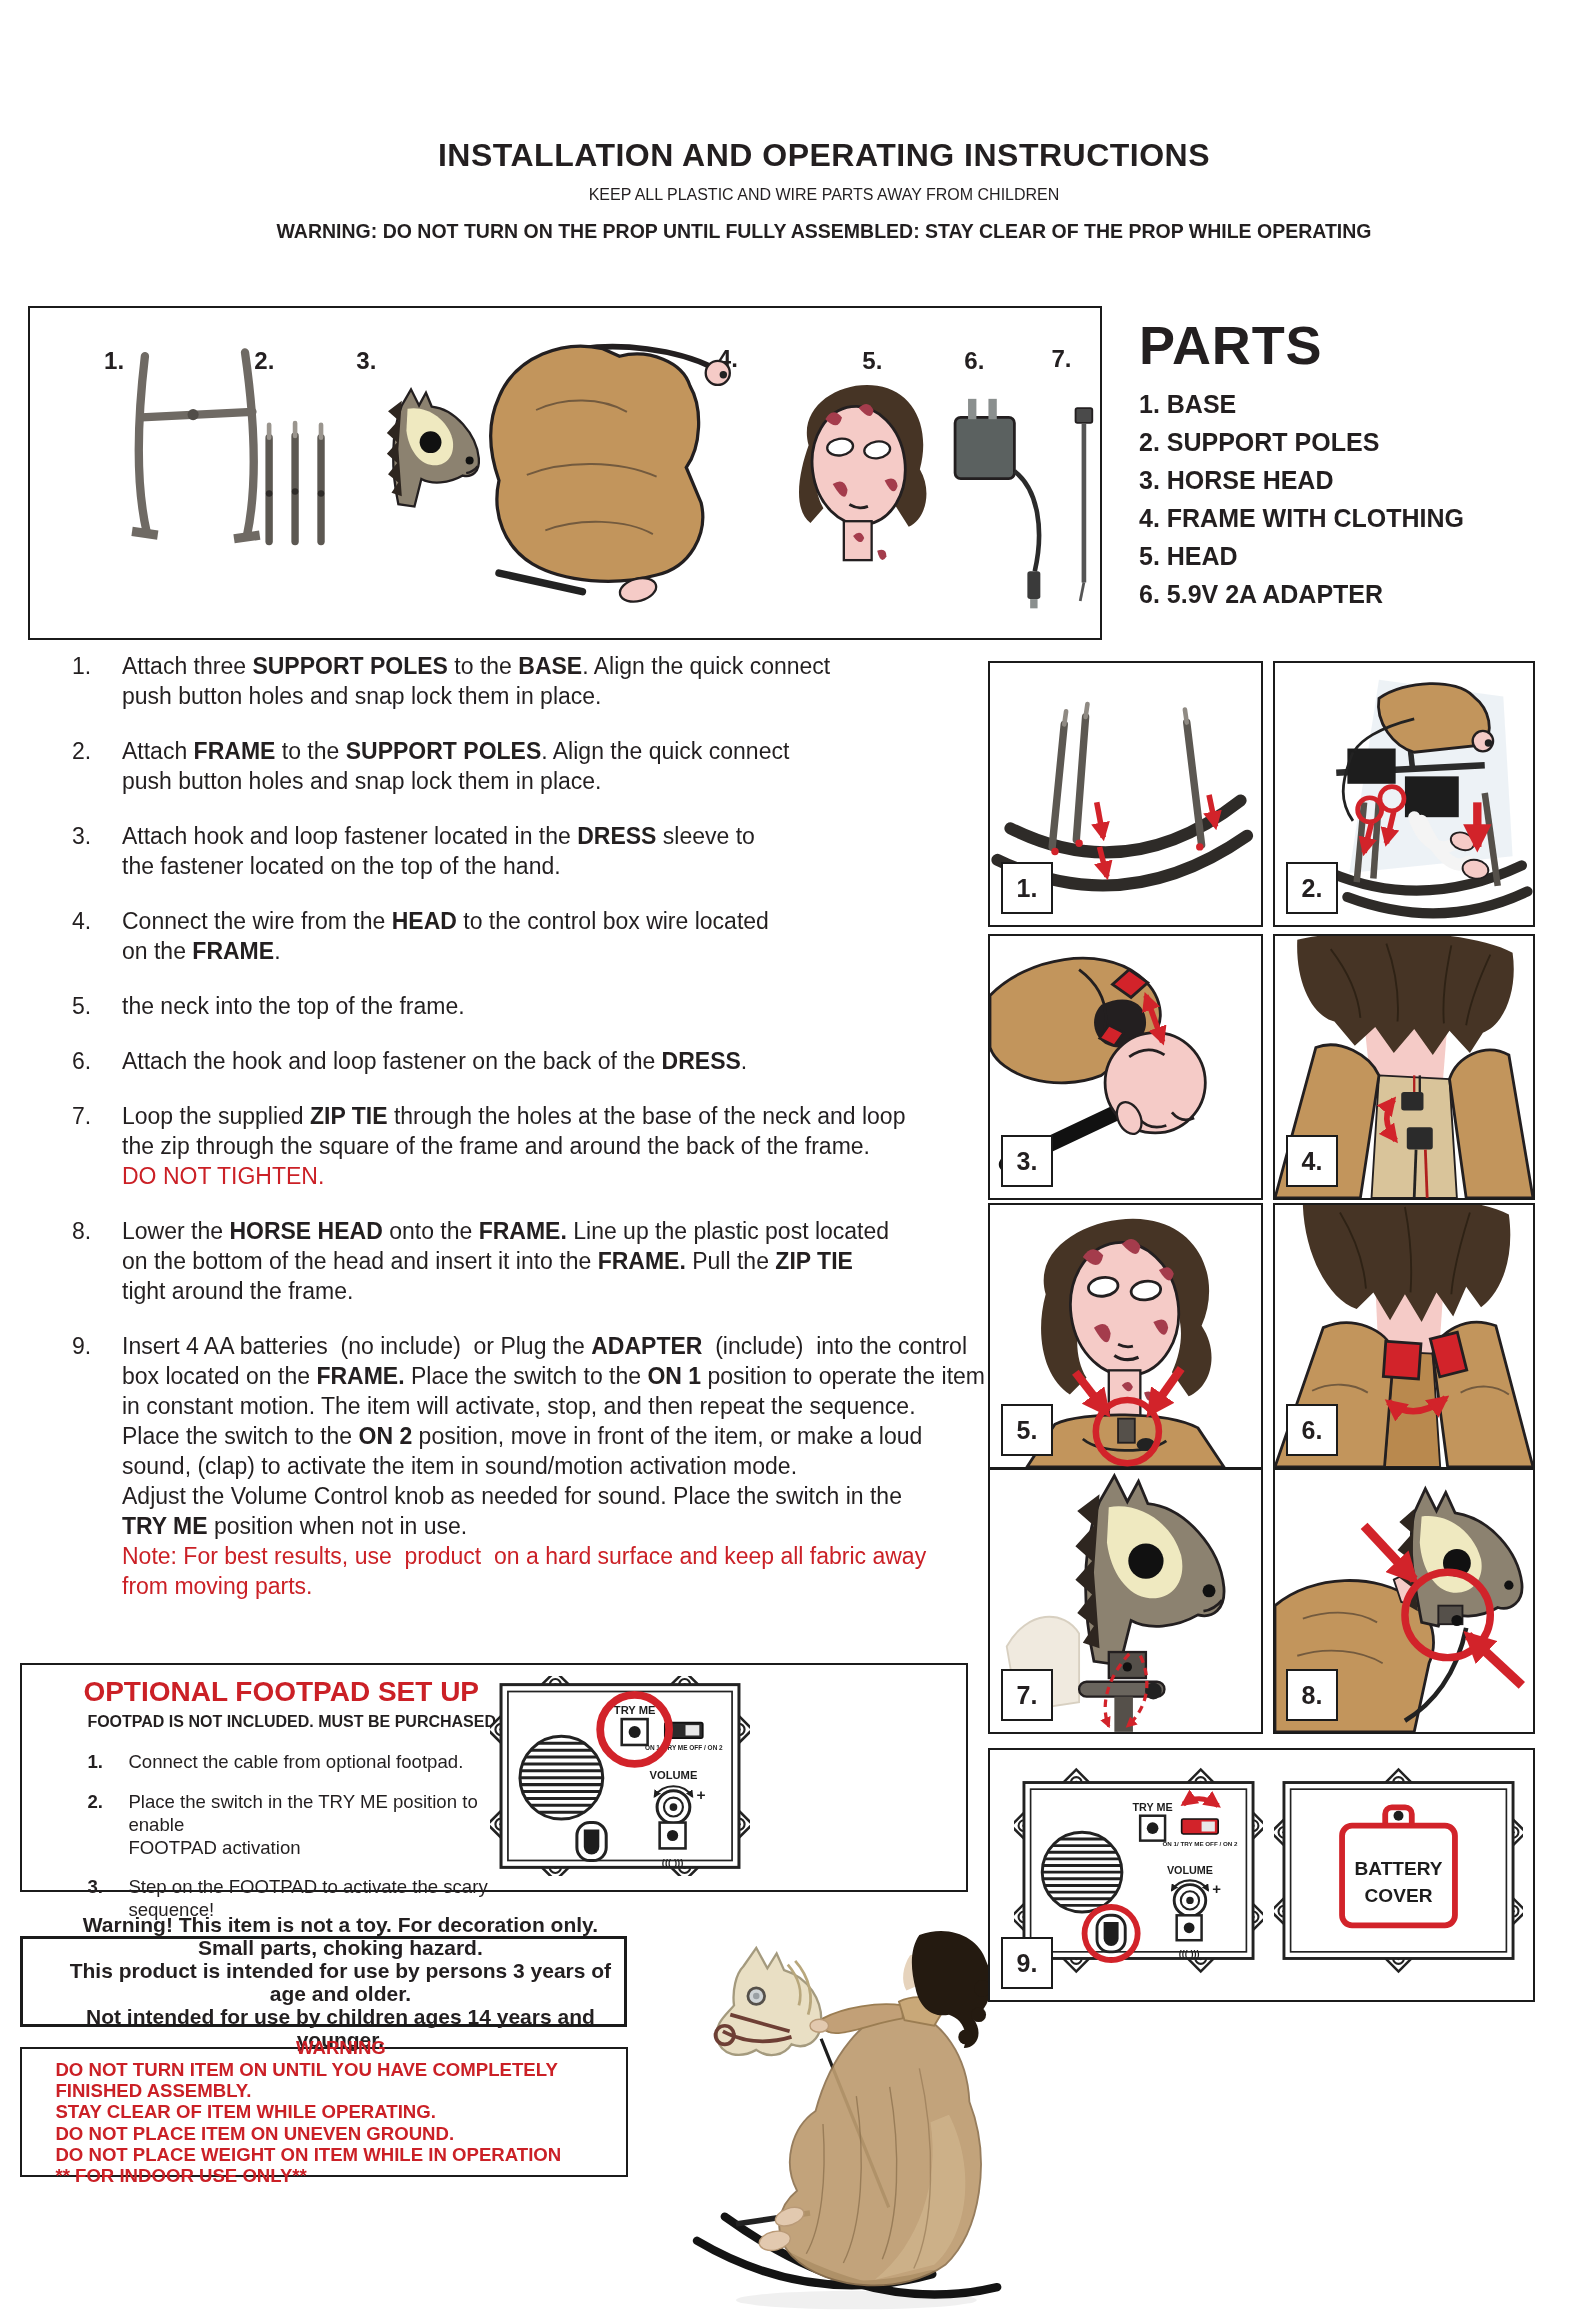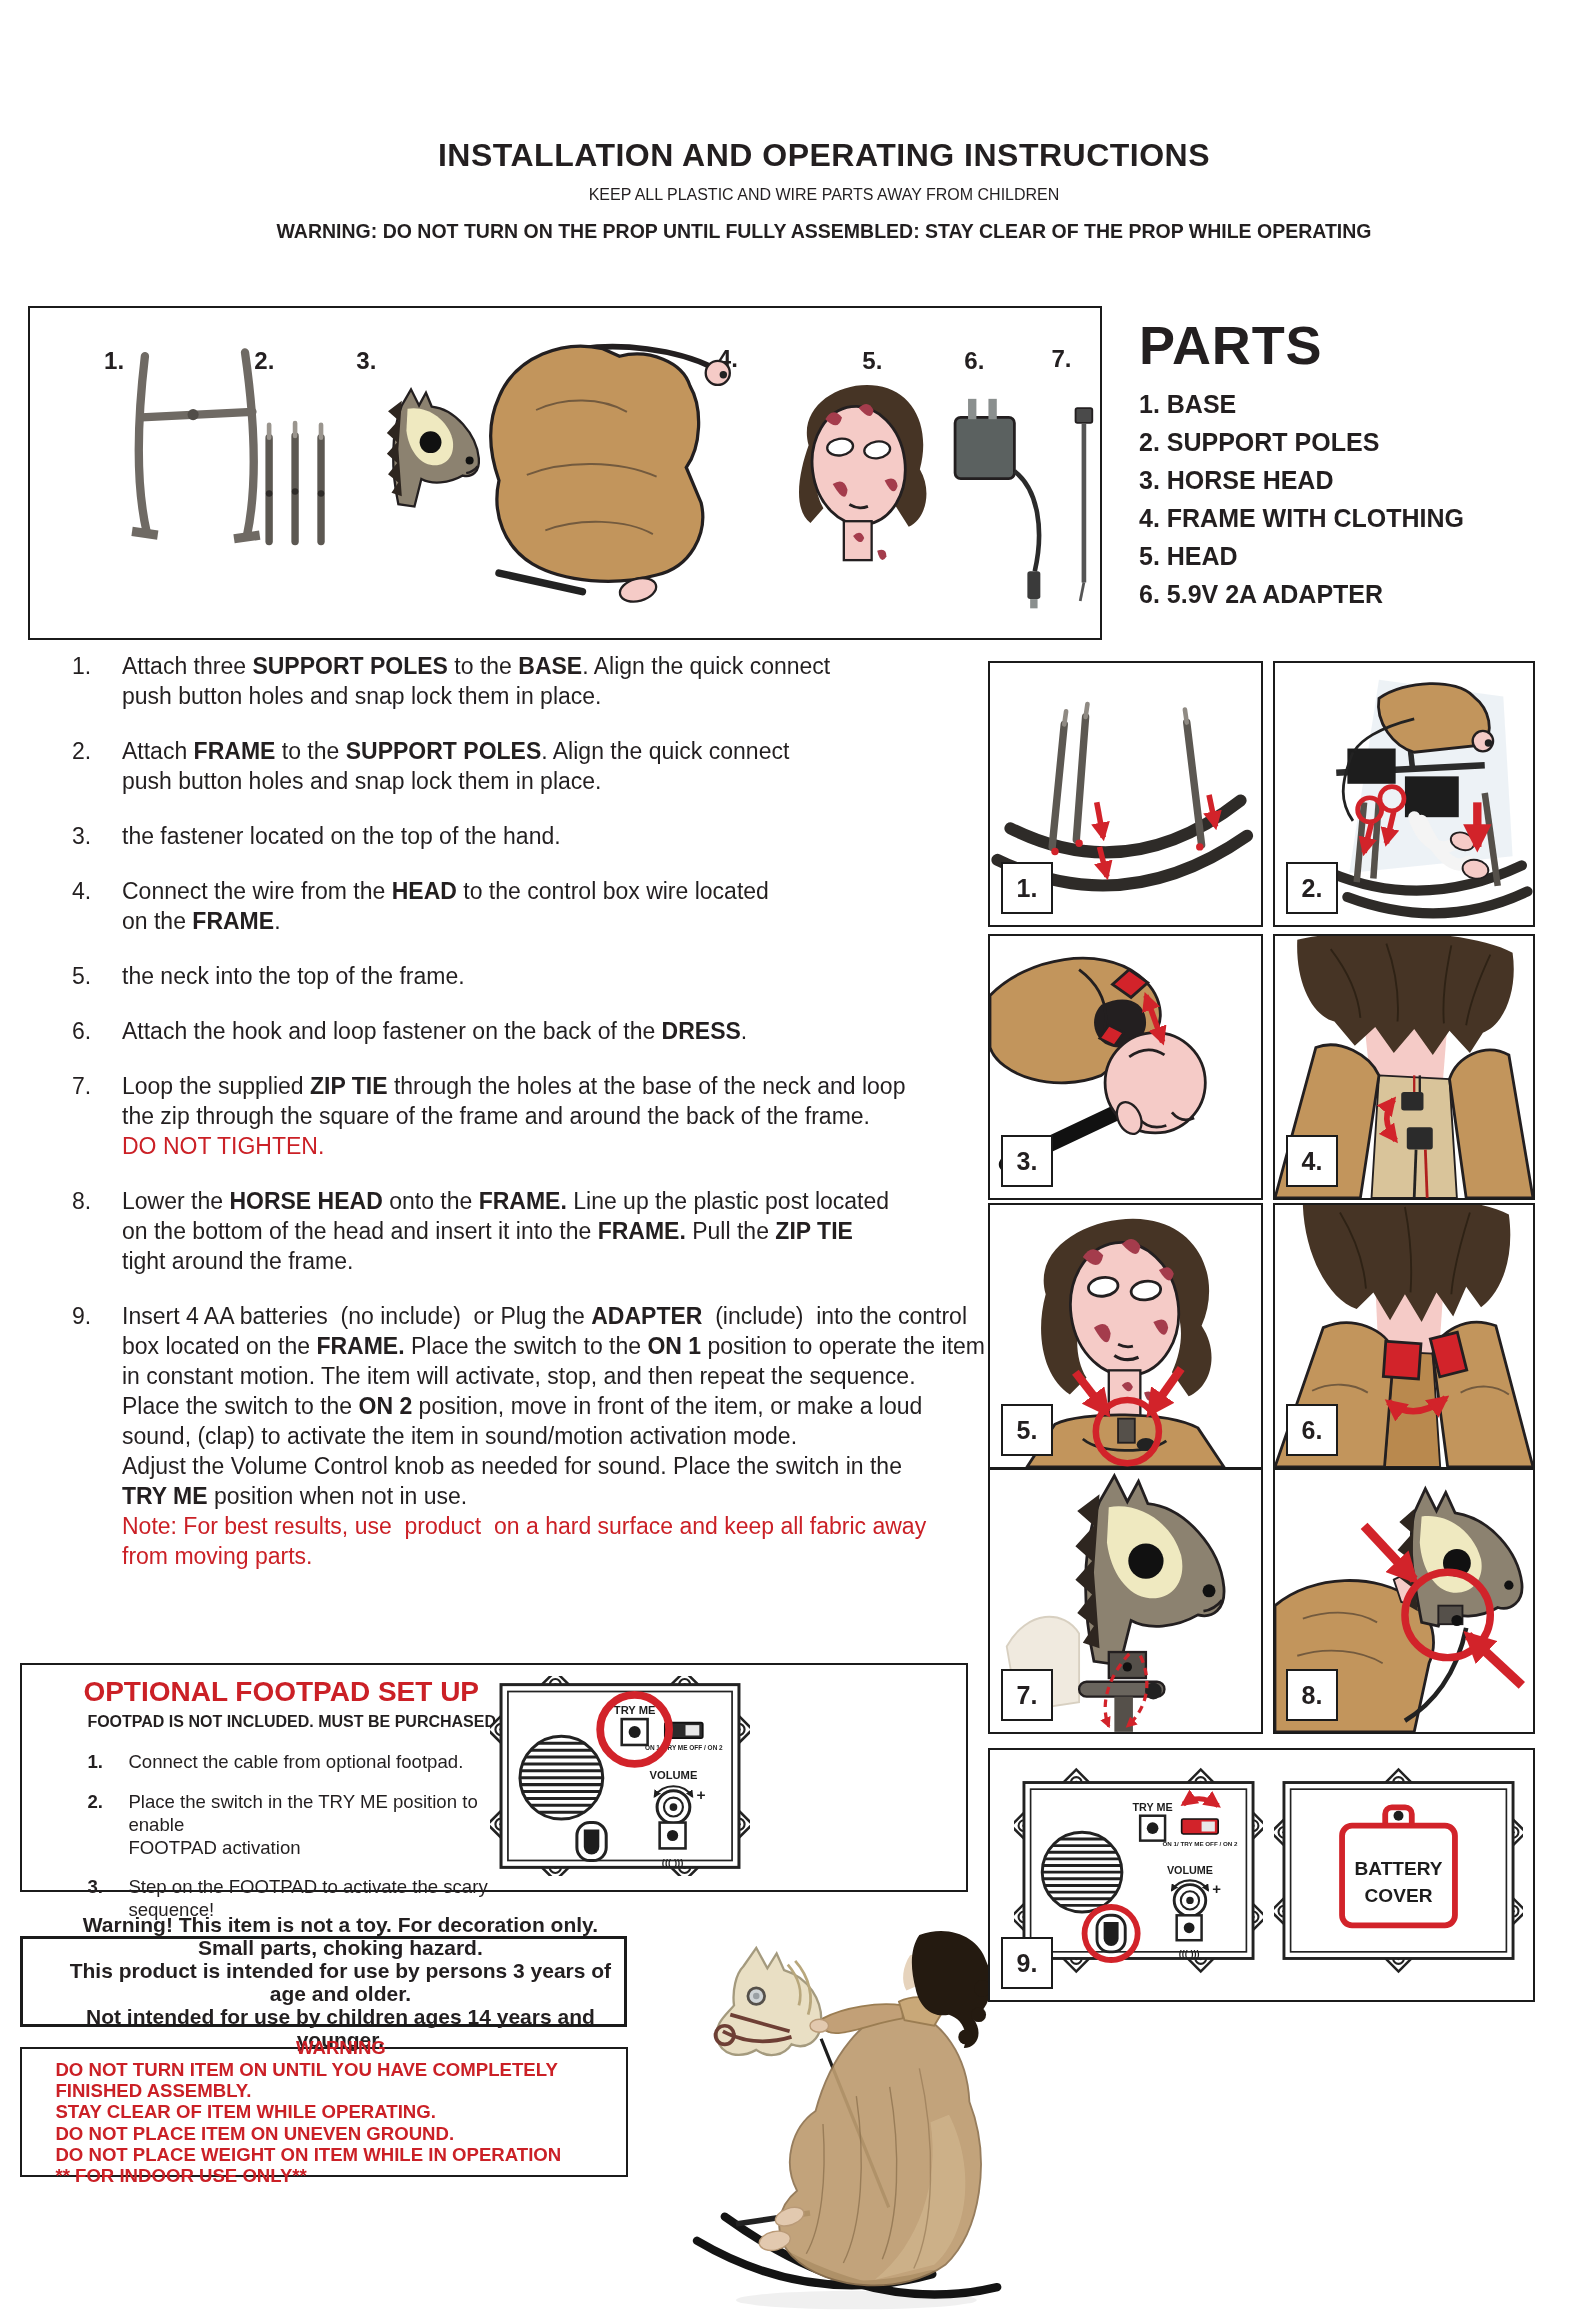--- a/index.html
+++ b/index.html
@@ -197,20 +197,21 @@
       <div class="step">
         <span class="num">2.</span>
         <div class="sbody">
           <div class="sline"><span>Attach </span><span class="b">FRAME</span><span> to the </span><span class="b">SUPPORT POLES</span><span>. Align the quick connect</span></div>
           <div class="sline"><span>push button holes and snap lock them in place.</span></div>
         </div>
       </div>
       <div class="step">
         <span class="num">3.</span>
         <div class="sbody">
+          <div class="sline"><span>Attach hook and loop fastener located in the </span><span class="b">DRESS</span><span> sleeve to</span></div>
           <div class="sline"><span>the fastener located on the top of the hand.</span></div>
         </div>
       </div>
       <div class="step">
         <span class="num">4.</span>
         <div class="sbody">
           <div class="sline"><span>Connect the wire from the </span><span class="b">HEAD</span><span> to the control box wire located</span></div>
           <div class="sline"><span>on the </span><span class="b">FRAME</span><span>.</span></div>
         </div>
       </div>

